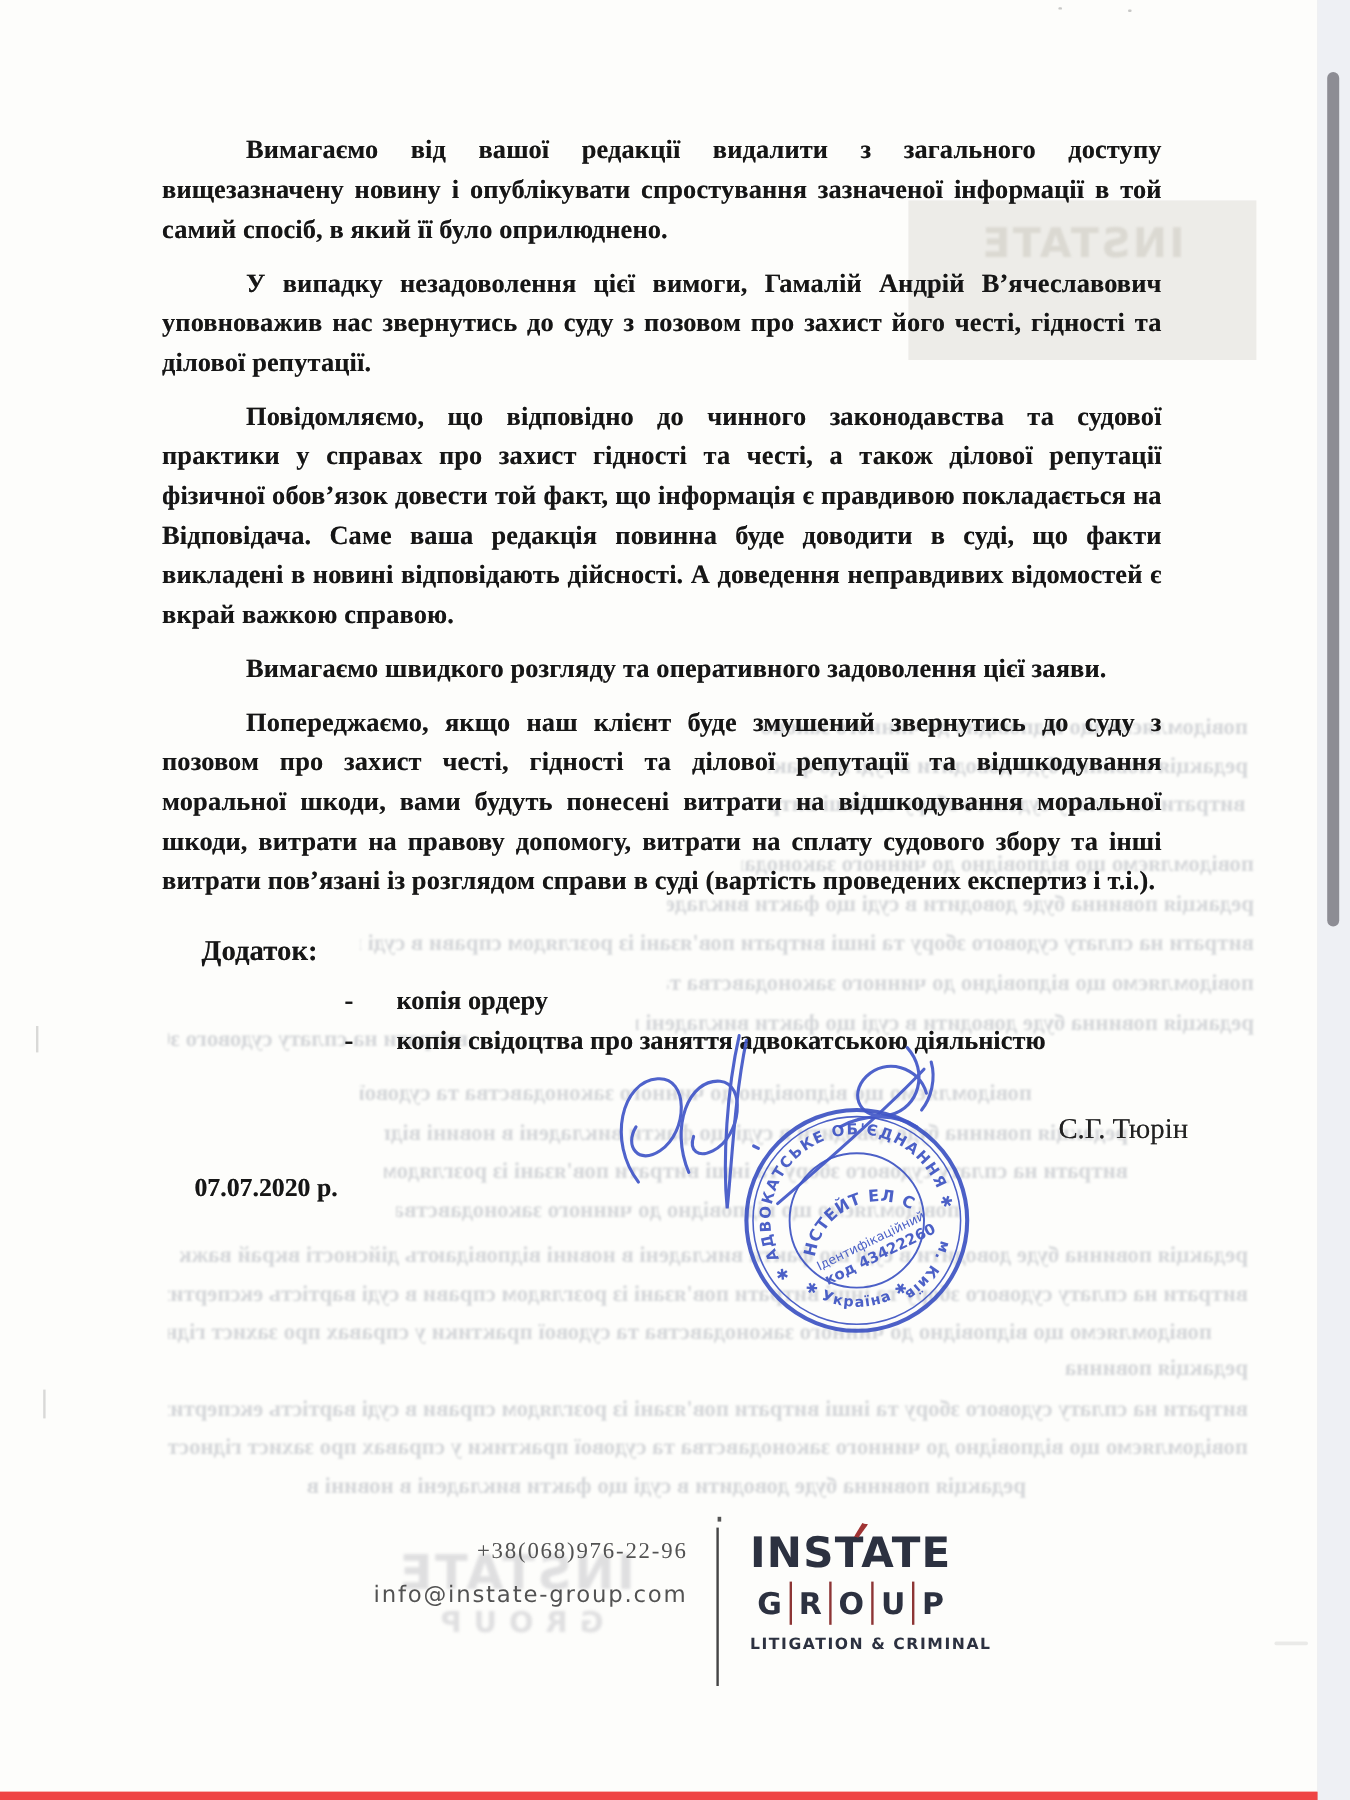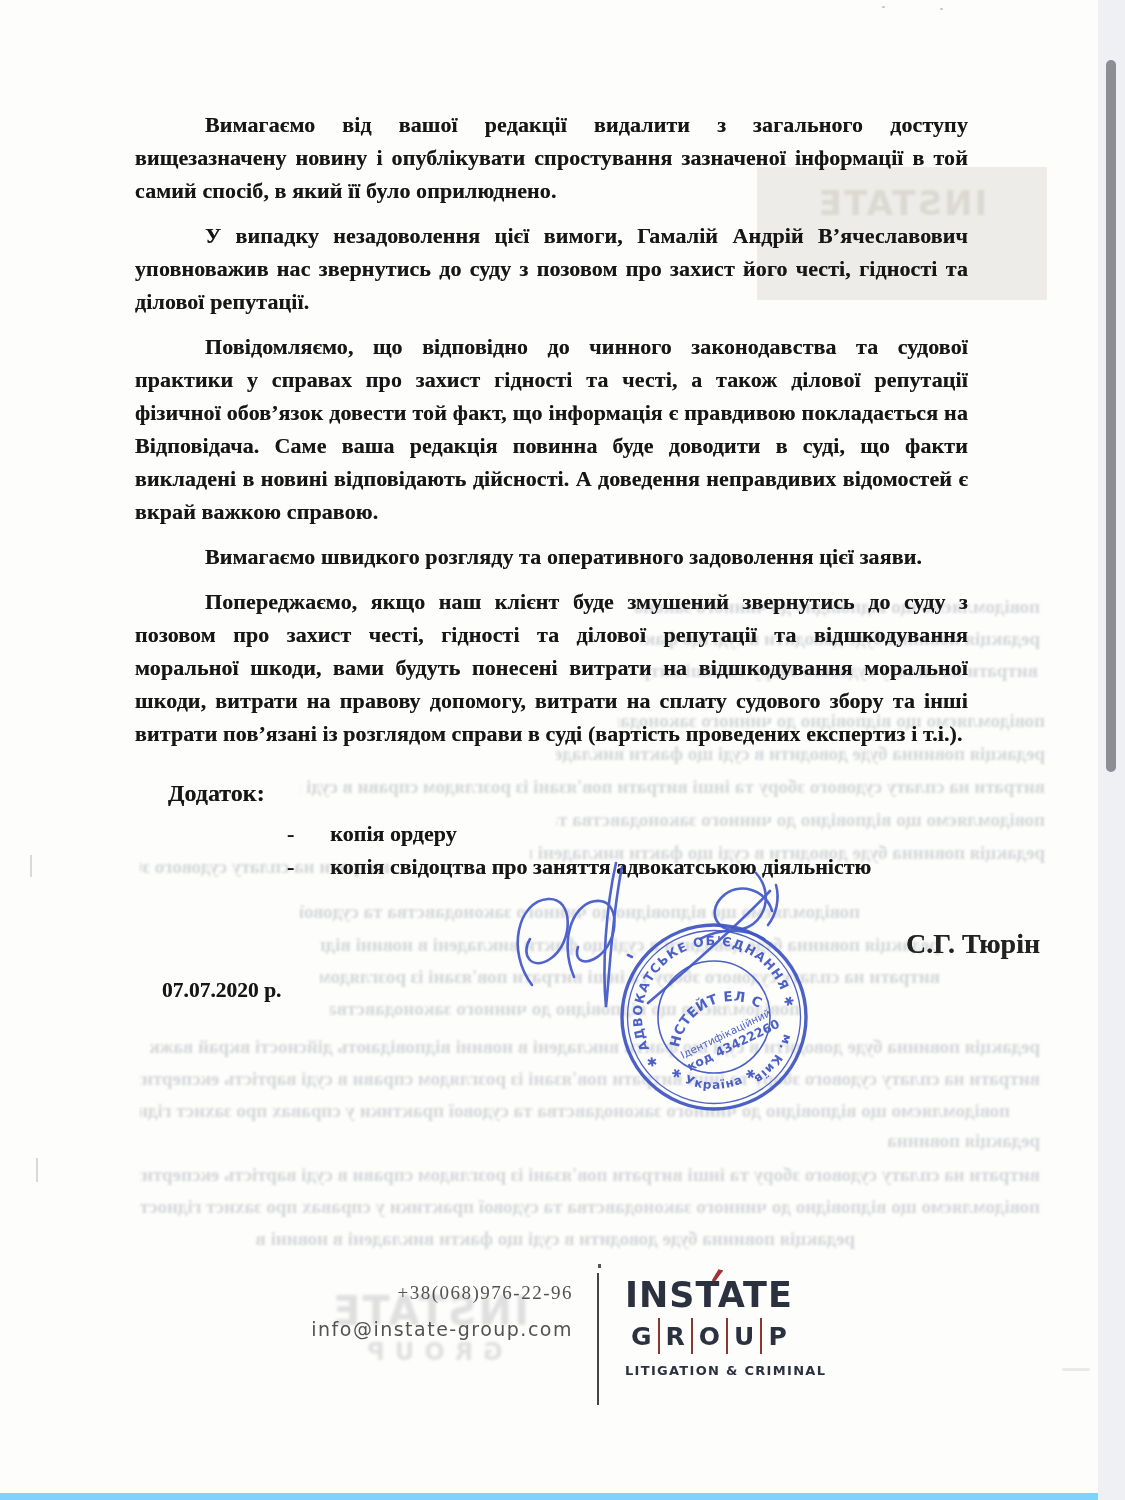--- a/index.html
+++ b/index.html
@@ -1,36 +1,36 @@
 <!DOCTYPE html>
 <html><head>
 <meta charset="utf-8">
 <style>
   html,body{margin:0;padding:0;background:#eef0f4;}
-  #screen{position:relative;width:1125px;height:1500px;background:#7dd3fc;overflow:hidden;
+  #screen{position:relative;width:1125px;height:1500px;background:#ef4444;overflow:hidden;
           font-family:"Liberation Serif",serif;}
   
   .page{position:absolute;left:0;top:0;width:1098px;height:1493px;background:#fdfdfb;
         border-right:1px solid #dcdce1;}
   
   .bodytext{position:absolute;left:135px;top:108px;width:833px;color:#161616;}
   .bodytext p{font-size:22px;line-height:33px;text-align:justify;text-indent:70px;
               margin:0 0 12px 0;font-weight:600;letter-spacing:.1px;
               text-shadow:0 0 .5px rgba(20,20,20,.55);}
   .attach-head{margin-top:30px;font-size:24px;font-weight:700;margin-left:33px;
                text-shadow:0 0 .5px rgba(20,20,20,.55);}
   .attach-list{margin-top:10px;padding-left:152px;}
   .attach-item{display:flex;gap:36px;font-size:22px;line-height:33px;font-weight:600;
                text-shadow:0 0 .5px rgba(20,20,20,.55);}
   
   .sigblock{position:absolute;left:162px;top:905px;font-size:21.5px;font-weight:700;
             line-height:27px;color:#161616;text-shadow:0 0 .5px rgba(20,20,20,.55);}
   .sigdate{position:absolute;left:162px;top:978px;font-size:21.5px;font-weight:700;color:#161616;
            text-shadow:0 0 .5px rgba(20,20,20,.55);}
-  .signame{position:absolute;left:906px;top:928px;font-size:28px;font-weight:700;color:#222;
+  .signame{position:absolute;left:882px;top:928px;font-size:24px;font-weight:400;color:#222;
            text-shadow:0 0 .5px rgba(20,20,20,.55);}
   
   .gl{position:absolute;height:24px;overflow:hidden;white-space:nowrap;
       font-size:19px;font-weight:600;color:rgba(120,126,140,.30);
       transform:scaleX(-1);filter:blur(1.1px);pointer-events:none;}
   .ghost-rect{position:absolute;left:757px;top:167px;width:290px;height:133px;background:#edecE8;
               overflow:hidden;}
   .ghost-rect .gword{display:block;margin:16px auto 0;width:100%;text-align:center;
       font-family:"DejaVu Sans",sans-serif;font-weight:800;font-size:34px;letter-spacing:2px;
       color:#dbd9d2;transform:scaleX(-1);filter:blur(1px);}

